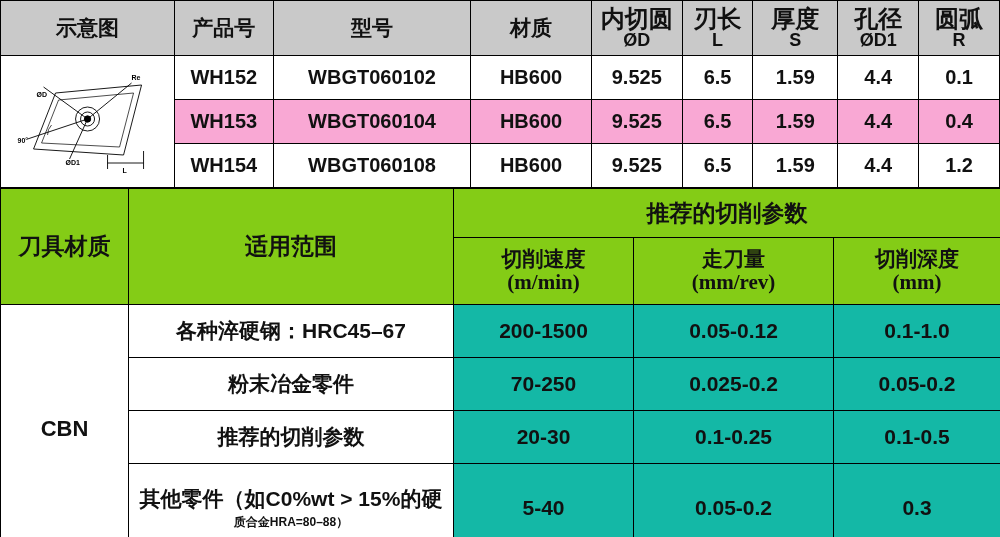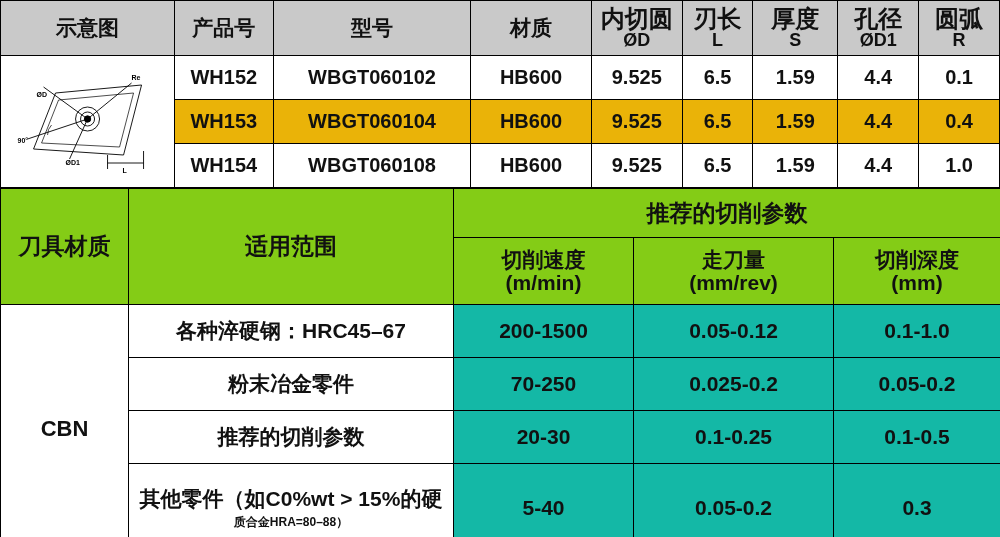--- a/index.html
+++ b/index.html
@@ -53,21 +53,21 @@
     font-size: 18px;
     font-weight: bold;
     line-height: 1.05;
   }
   .t-top td.body {
     height: 39px;
     font-size: 20px;
     background: #ffffff;
   }
   .t-top tr.alt td.body {
-    background: #eab308;
+    background: #f9a8d4;
   }
   .figure-cell {
     background: #ffffff;
     padding: 0;
   }
   .figure-box {
     width: 100%;
     height: 118px;
     position: relative;
   }
@@ -84,20 +84,21 @@
   .t-bot .hdr {
     background: #84cc16;
     font-size: 23px;
     font-weight: bold;
   }
   .t-bot .hdr-unit {
     font-size: 21px;
     font-weight: bold;
     display: block;
     line-height: 1.1;
+    font-family: Liberation Serif, serif;
   }
   .t-bot td.data {
     background: #14b8a6;
     font-size: 21px;
     height: 48px;
   }
   .t-bot td.material {
     background: #ffffff;
     font-size: 22px;
   }
@@ -220,21 +221,21 @@
         <td class="body">0.4</td>
       </tr>
       <tr>
         <td class="body">WH154</td>
         <td class="body">WBGT060108</td>
         <td class="body">HB600</td>
         <td class="body">9.525</td>
         <td class="body">6.5</td>
         <td class="body">1.59</td>
         <td class="body">4.4</td>
-        <td class="body">1.0</td>
+        <td class="body">1.2</td>
       </tr>
     </tbody>
   </table>
 
   <table class="t-bot">
     <colgroup>
       <col style="width:128px">
       <col style="width:325px">
       <col style="width:180px">
       <col style="width:200px">

